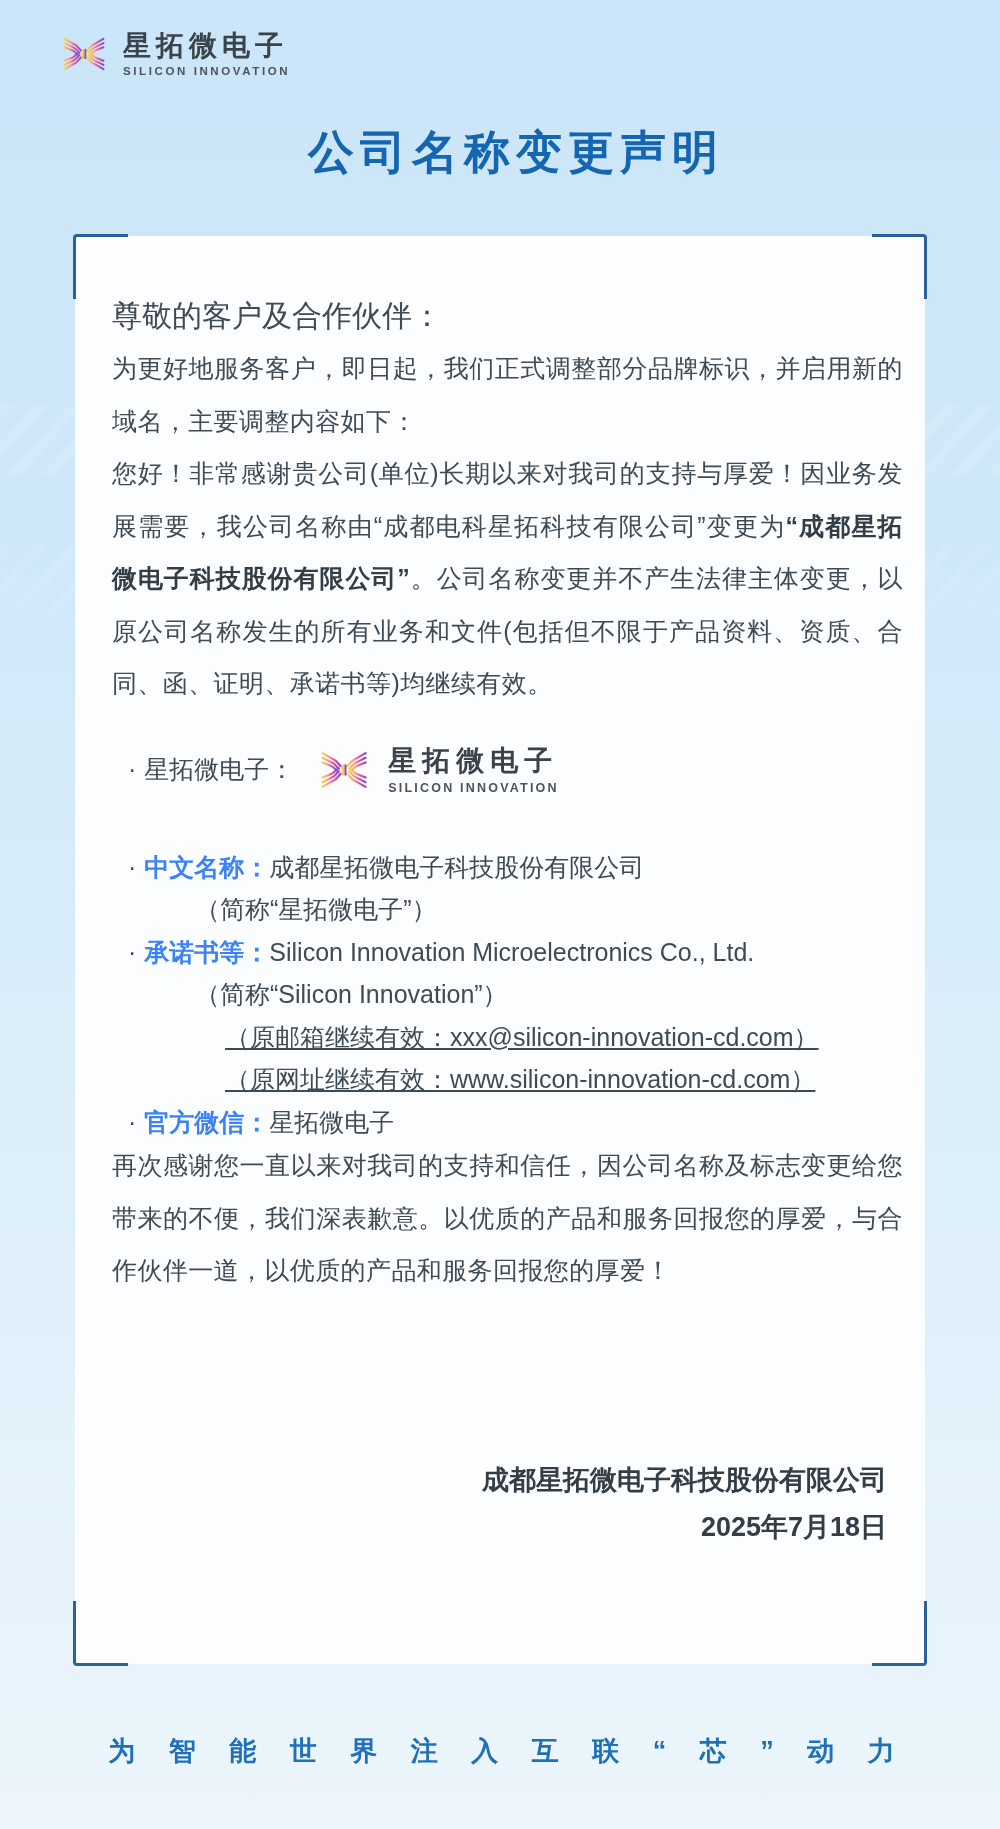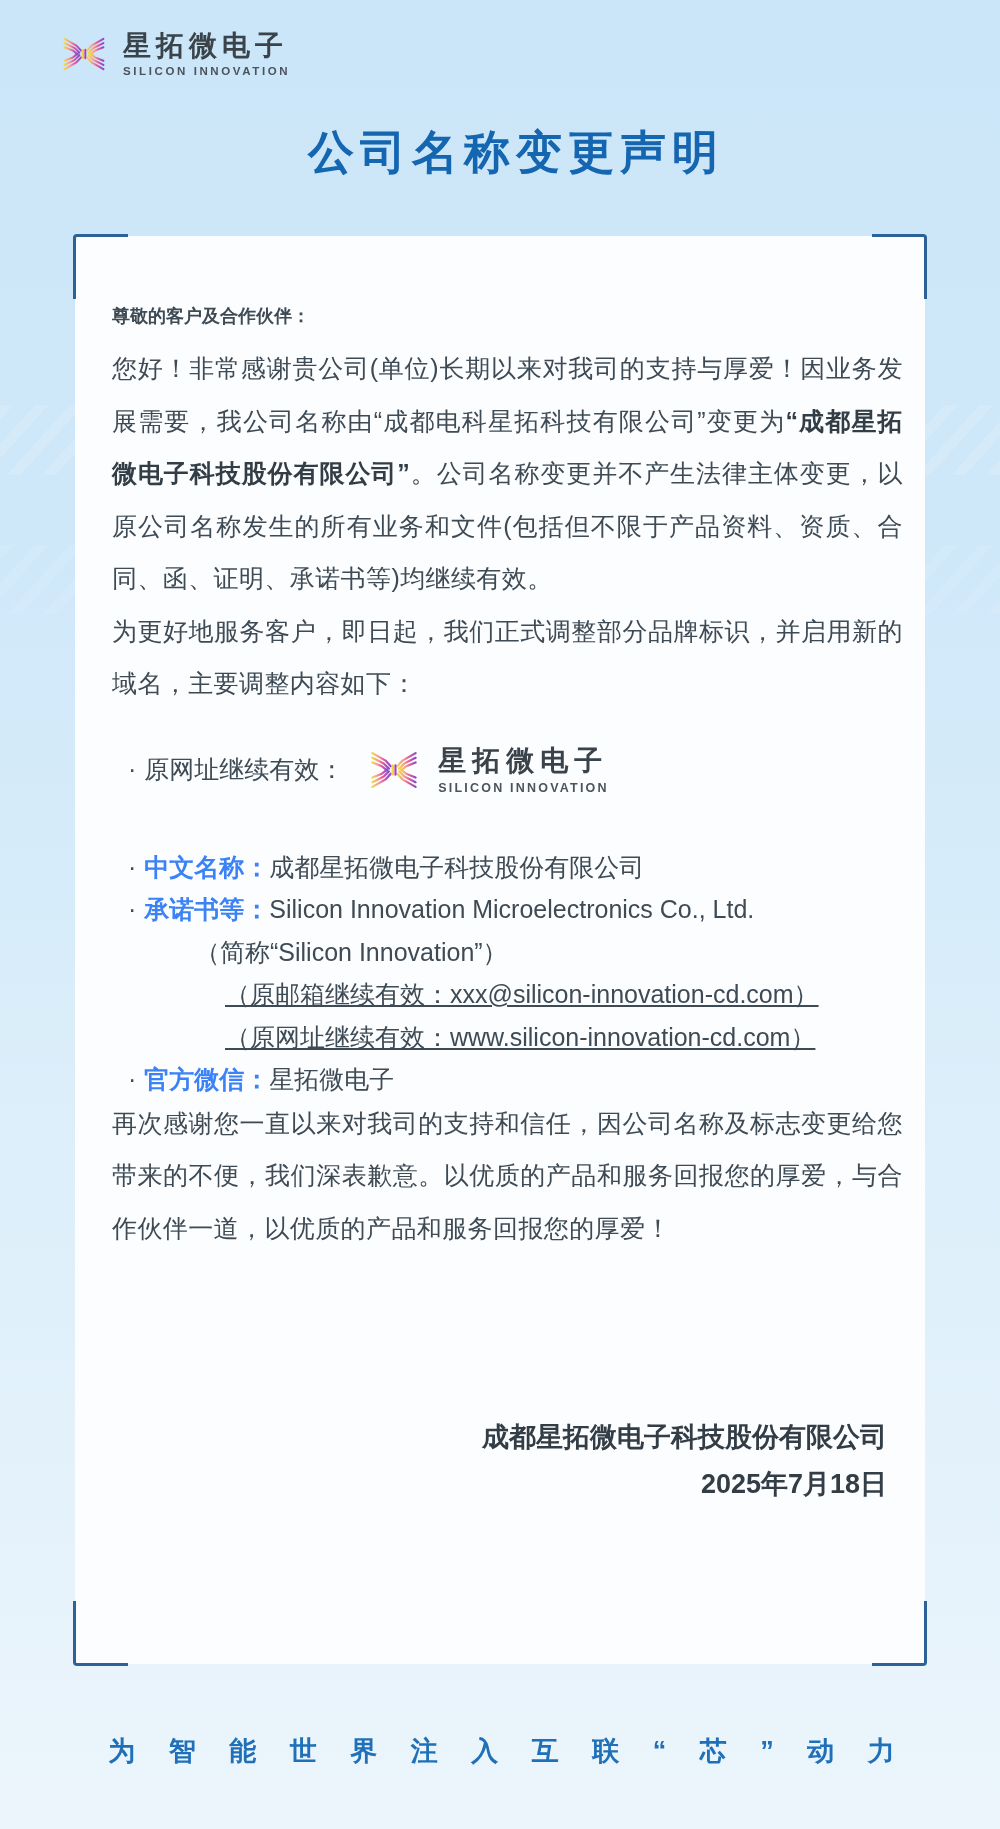--- a/index.html
+++ b/index.html
@@ -33,21 +33,21 @@
     position:absolute;left:75px;top:236px;width:850px;height:1428px;
     background:#fbfdff;border-radius:5px;z-index:1;
   }
   .bracket{position:absolute;width:52px;height:62px;pointer-events:none;}
   .bk-tl{left:-2px;top:-2px;border-left:3px solid #2c6298;border-top:3px solid #2c6298;border-top-left-radius:4px;}
   .bk-tr{right:-2px;top:-2px;border-right:3px solid #2c6298;border-top:3px solid #2c6298;border-top-right-radius:4px;}
   .bk-bl{left:-2px;bottom:-2px;border-left:3px solid #2c6298;border-bottom:3px solid #2c6298;border-bottom-left-radius:4px;}
   .bk-br{right:-2px;bottom:-2px;border-right:3px solid #2c6298;border-bottom:3px solid #2c6298;border-bottom-right-radius:4px;}
 
   .card-inner{padding:54px 22px 0 37px;color:#3e4a54;}
-  .salutation{font-size:18px;line-height:52px;font-weight:bold;}
+  .salutation{font-size:30px;line-height:52px;}
   .para{font-size:25px;line-height:52.5px;text-align:justify;letter-spacing:.4px;margin:0;}
   .para b{color:#333d46;}
 
   .logo-row{display:flex;align-items:center;margin-top:30px;padding-left:16px;font-size:25px;}
   .logo-row .inline-logo{display:flex;align-items:center;gap:14px;margin-left:20px;}
   .inline-logo .cn{font-size:28px;font-weight:700;color:#3a424a;letter-spacing:6px;line-height:32px;}
   .inline-logo .en{font-size:12.5px;font-weight:700;color:#4c535b;letter-spacing:2.2px;margin-top:4px;}
 
   .items{margin-top:46px;font-size:25px;}
   .item-row{line-height:42.5px;padding-left:16px;}
@@ -113,27 +113,27 @@
 
 <div class="card">
   <div class="bracket bk-tl"></div>
   <div class="bracket bk-tr"></div>
   <div class="bracket bk-bl"></div>
   <div class="bracket bk-br"></div>
 
   <div class="card-inner">
     <div class="salutation">尊敬的客户及合作伙伴：</div>
 
+    <p class="para">为更好地服务客户，即日起，我们正式调整部分品牌标识，并启用新的域名，主要调整内容如下：</p>
+
     <p class="para"><span>您好！非常感谢贵公司(单位)长期以来对我司的支持与厚爱！因业务发展需要，我公司名称由“成都电科星拓科技有限公司”变更为</span><b>“成都星拓微电子科技股份有限公司”</b><span>。公司名称变更并不产生法律主体变更，以原公司名称发生的所有业务和文件(包括但不限于产品资料、资质、合同、函、证明、承诺书等)均继续有效。</span></p>
-
-    <p class="para">为更好地服务客户，即日起，我们正式调整部分品牌标识，并启用新的域名，主要调整内容如下：</p>
 
     <div class="logo-row">
       <span class="bullet">·</span>
-      <span>原网址继续有效：</span>
+      <span>星拓微电子：</span>
       <span class="inline-logo">
         <span class="logo-icon">
           <svg width="60" height="60" viewBox="0 0 64 64" fill="none">
             <defs>
               <linearGradient id="g2" x1="0" y1="0" x2="1" y2="0">
                 <stop offset="0" stop-color="#f6d44a"></stop>
                   <stop offset="0.38" stop-color="#f2929b"></stop>
                 <stop offset="0.58" stop-color="#ea5f96"></stop>
                   <stop offset="0.78" stop-color="#bb54b4"></stop>
                 <stop offset="1" stop-color="#8a4ac8"></stop>
@@ -160,20 +160,21 @@
         </span>
         <span>
           <div class="cn">星拓微电子</div>
           <div class="en">SILICON INNOVATION</div>
         </span>
       </span>
     </div>
 
     <div class="items">
       <div class="item-row"><span class="bullet">·</span><span class="lbl">中文名称：</span><span>成都星拓微电子科技股份有限公司</span></div>
+      <div class="note-row note-a">（简称“星拓微电子”）</div>
       <div class="item-row"><span class="bullet">·</span><span class="lbl">承诺书等：</span><span>Silicon Innovation Microelectronics Co., Ltd.</span></div>
       <div class="note-row note-a">（简称“Silicon Innovation”）</div>
       <div class="note-row note-b">（原邮箱继续有效：xxx@silicon-innovation-cd.com）</div>
       <div class="note-row note-b">（原网址继续有效：www.silicon-innovation-cd.com）</div>
       <div class="item-row"><span class="bullet">·</span><span class="lbl">官方微信：</span><span>星拓微电子</span></div>
     </div>
 
     <p class="para closing">再次感谢您一直以来对我司的支持和信任，因公司名称及标志变更给您带来的不便，我们深表歉意。以优质的产品和服务回报您的厚爱，与合作伙伴一道，以优质的产品和服务回报您的厚爱！</p>
 
     <div class="signature">

